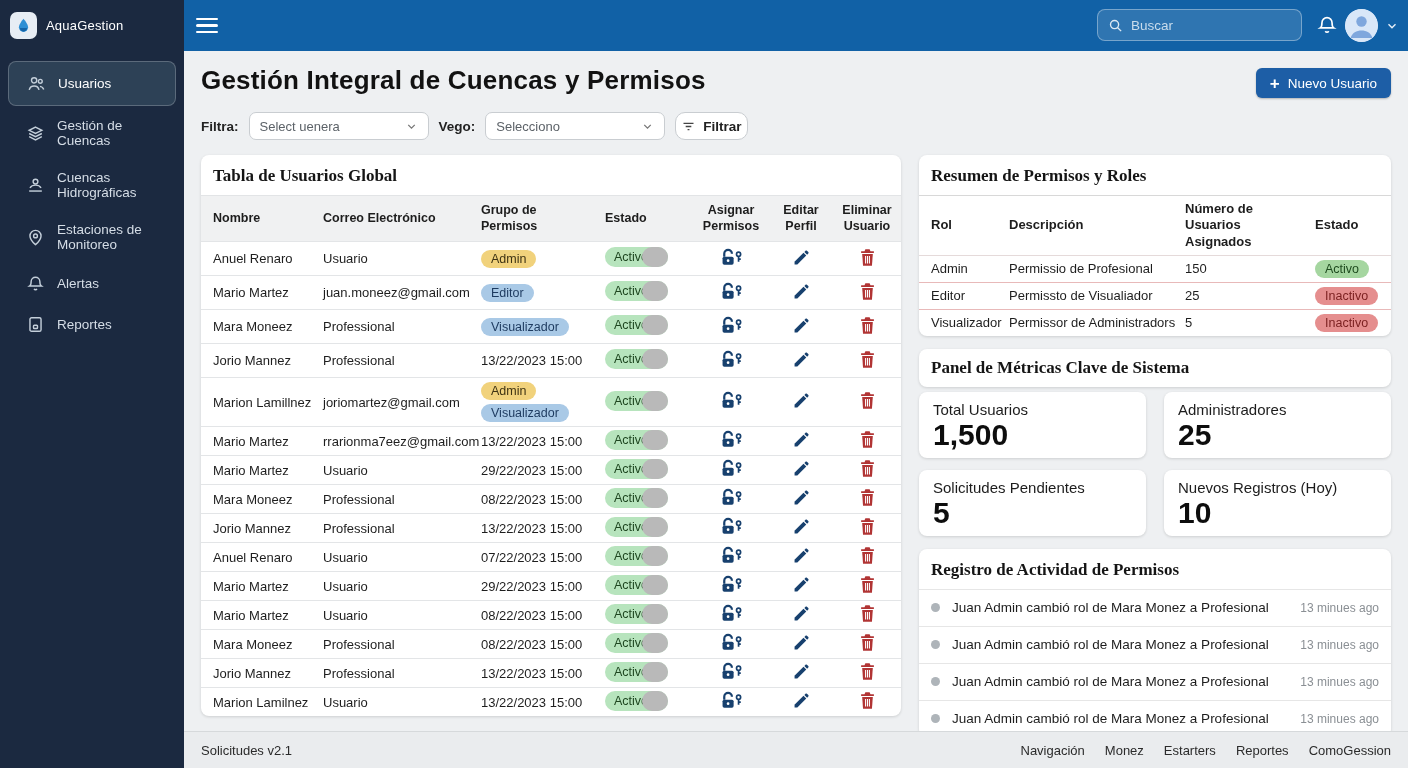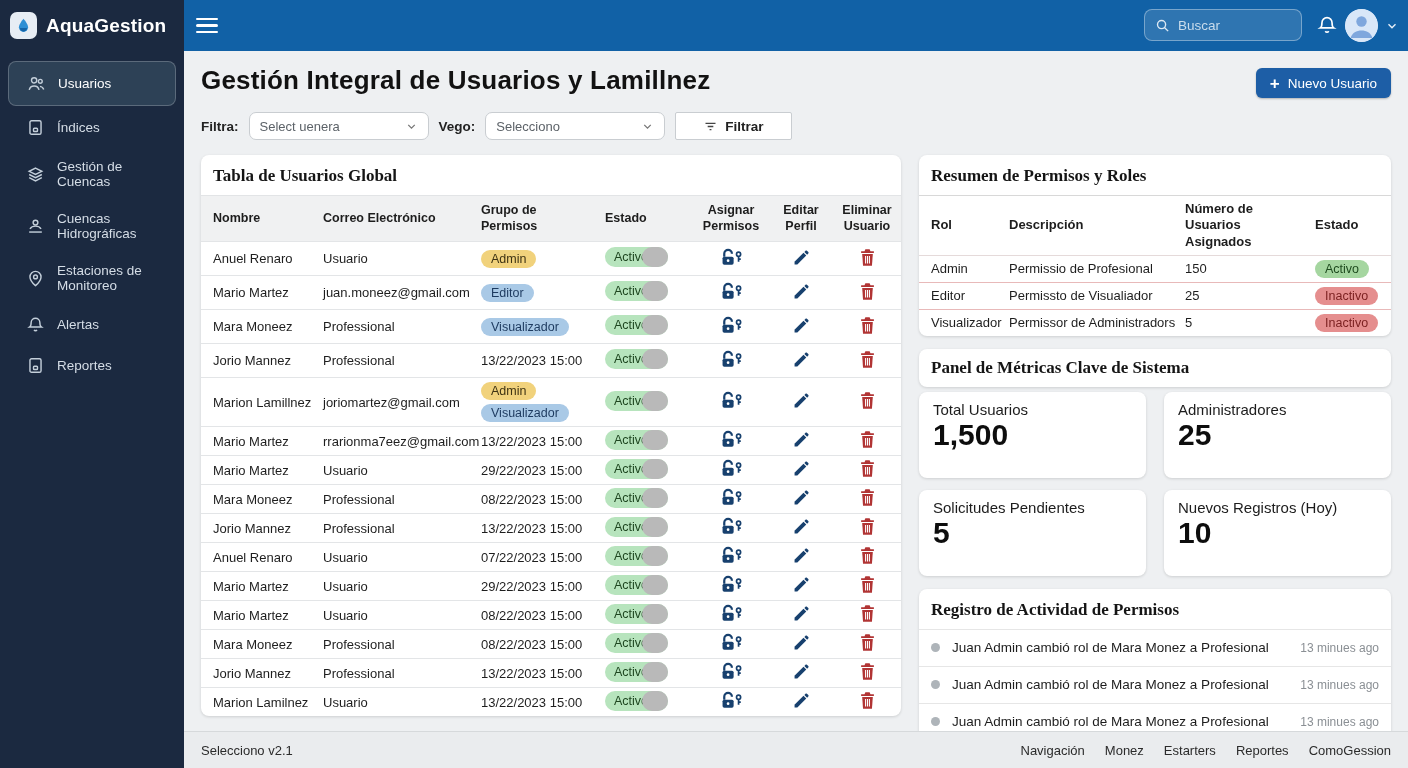--- a/index.html
+++ b/index.html
@@ -12,38 +12,38 @@
     color:#1a1a1a;
   }
   
   .sidebar {
     position:absolute; left:0; top:0; width:184px; height:768px;
     background:var(--sidebar,#1b2940); z-index:5;
   }
   .logo-row { display:flex; align-items:center; gap:9px; padding:10px 0 10px 10px; height:51px; }
   .logo-badge { width:27px; height:27px; border-radius:7px; background:#e7edf4; display:flex; align-items:center; justify-content:center; }
   .logo-badge svg { width:17px; height:17px; }
-  .logo-text { color:#fff; font-size:19px; font-weight:bold; letter-spacing:.2px; }
+  .logo-text { color:#fff; font-size:13px; font-weight:normal; letter-spacing:.2px; }
   .nav { margin-top:10px; }
   .nav-item {
     display:flex; align-items:center; gap:12px; color:#d5dde6; font-size:13.5px;
     padding:10px 10px 10px 18px; margin:2px 8px; border-radius:8px; cursor:pointer;
   }
   .nav-item .nicon { width:19px; height:19px; display:flex; color:#c4cfda; }
   .nav-item .nicon svg { width:19px; height:19px; }
   .nav-item.active { background:#2d4156; border:1px solid rgba(255,255,255,.22); color:#fff; padding-top:12px; padding-bottom:12px; }
   
   .topbar {
     position:absolute; left:184px; top:0; right:0; height:51px;
     background:var(--topbar,#1161a6); display:flex; align-items:center; z-index:4;
   }
   .hamburger { margin-left:12px; width:22px; cursor:pointer; }
   .hamburger span { display:block; height:2.4px; background:#fff; margin:4px 0; border-radius:2px; }
   .search-box {
-    position:absolute; right:106px; top:9px; width:158px; height:32px;
+    position:absolute; right:106px; top:9px; width:205px; height:32px;
     background:rgba(255,255,255,.13); border:1px solid rgba(255,255,255,.35);
     border-radius:8px; display:flex; align-items:center; padding:0 10px; gap:8px;
   }
   .search-box svg { width:15px; height:15px; color:#dde9f4; flex:0 0 auto; }
   .search-box input {
     background:transparent; border:none; outline:none; color:#fff; font-size:13.5px; width:100%;
     font-family:"Liberation Sans", sans-serif;
   }
   .search-box input::placeholder { color:#c9dcec; }
   .top-bell { position:absolute; right:70px; top:14px; width:22px; height:22px; color:#fff; cursor:pointer; }
@@ -64,21 +64,21 @@
   .btn-primary .plus { font-size:17px; font-weight:bold; line-height:1; }
   .filter-row { display:flex; align-items:center; gap:10px; margin-top:14px; }
   .filter-label { font-size:13.5px; font-weight:bold; color:#222; }
   .select {
     width:180px; height:28px; background:#fff; border:1px solid #c9cdd1; border-radius:7px;
     display:flex; align-items:center; justify-content:space-between; padding:0 10px; cursor:pointer;
   }
   .select .sel-val { font-size:13px; color:#5f6periodo5; color:#5c6268; }
   .select svg { width:13px; height:13px; color:#777; }
   .btn-filter {
-    height:28px; background:#fff; border:1px solid #c9cdd1; border-radius:2px; padding:0 27px;
+    height:28px; background:#fff; border:1px solid #c9cdd1; border-radius:10px; padding:0 5px;
     display:flex; align-items:center; gap:7px; font-size:13.5px; font-weight:bold; color:#222;
     cursor:pointer; margin-left:0; font-family:"Liberation Sans", sans-serif;
   }
   .btn-filter svg { width:15px; height:15px; color:#444; }
   .content { display:flex; gap:18px; margin-top:15px; align-items:flex-start; }
   .card { background:#fff; border-radius:8px; box-shadow:0 1px 3px rgba(0,0,0,.14); }
   .card-title { font-size:17px; font-weight:bold; color:#151515; padding:11px 12px 9px 12px;font-family:Liberation Serif, serif; }
   
   .users-card { width:700px; flex:0 0 700px; }
   .trow, .thead {
@@ -111,21 +111,21 @@
   .roles-head .th { font-size:13px; }
   .roles-row { border-top:1px solid #e5dada; min-height:27px; }
   .roles-row.redline { border-top:1px solid #e8b9b9; }
   .roles-row .td { font-size:13px; }
   .status-pill { display:inline-block; font-size:12.5px; padding:2px 10px; border-radius:10px; }
   .status-pill.activo { background:var(--status_active_bg,#a5d6a0); color:#1e4a1e; }
   .status-pill.inactivo { background:var(--status_inactive_bg,#e58e8e); color:#7a1f1f; }
   .metrics-title { margin-top:13px; }
   .metrics-title .card-title { padding:9px 12px; }
   .metrics-grid { display:grid; grid-template-columns:1fr 1fr; gap:12px 18px; margin-top:5px; }
-  .metric-card { padding:9px 14px 10px 14px; height:86px; }
+  .metric-card { padding:9px 14px 10px 14px; height:66px; }
   .metric-label { font-size:15px; color:#1c1c1c; }
   .metric-value { font-size:30px; font-weight:bold; color:#0d0d0d; line-height:1.15; }
   .activity-card { margin-top:13px; position:relative; }
   .activity-row { display:flex; align-items:center; border-top:1px solid #e6e6e6; min-height:37px; padding:0 12px; gap:12px; }
   .activity-dot { width:9px; height:9px; border-radius:50%; background:#aeb4b9; flex:0 0 auto; }
   .activity-text { font-size:13.5px; color:#1d1d1d; flex:1; }
   .activity-time { font-size:12px; color:#8a8f94; white-space:nowrap; }
   
   .footer {
     position:absolute; left:184px; right:0; bottom:0; height:37px; background:#eaecee;
@@ -153,29 +153,20 @@
       <div class="nav-item active">
         <span class="nicon">
           <svg viewBox="0 0 24 24" fill="none" stroke="currentColor" stroke-width="1.8">
             <circle cx="9" cy="8" r="3.3"></circle>
             <path d="M2.8 20c.8-3.3 3.3-4.9 6.2-4.9s5.4 1.6 6.2 4.9"></path>
             <circle cx="16.8" cy="9.2" r="2.4"></circle>
             <path d="M16.4 15.6c2.3.3 4 1.6 4.7 4"></path>
           </svg>
         </span>
         <span>Usuarios</span>
-      </div>
-      <div class="nav-item">
-        <span class="nicon">
-          <svg viewBox="0 0 24 24" fill="none" stroke="currentColor" stroke-width="1.8">
-            <rect x="5" y="3.5" width="14" height="17" rx="2"></rect>
-            <rect x="9.5" y="13" width="5" height="4" rx="1"></rect>
-          </svg>
-        </span>
-        <span>Índices</span>
       </div>
       <div class="nav-item">
         <span class="nicon">
           <svg viewBox="0 0 24 24" fill="none" stroke="currentColor" stroke-width="1.8">
             <path d="M12 4l8 4-8 4-8-4 8-4z"></path>
             <path d="M4 12l8 4 8-4"></path>
             <path d="M4 16l8 4 8-4"></path>
           </svg>
         </span>
         <span>Gestión de Cuencas</span>
@@ -248,21 +239,21 @@
   </div>
   <div class="top-chevron">
     <svg viewBox="0 0 24 24" fill="none" stroke="currentColor" stroke-width="2.4">
         <path d="M6 9l6 6 6-6"></path>
       </svg>
   </div>
 </div>
 
 <div class="main">
   <div class="title-row">
-    <div class="page-title">Gestión Integral de Usuarios y Lamillnez</div>
+    <div class="page-title">Gestión Integral de Cuencas y Permisos</div>
     <button class="btn-primary">
       <span class="plus">+</span>
       <span>Nuevo Usuario</span>
     </button>
   </div>
 
   <div class="filter-row">
     <span class="filter-label">Filtra:</span>
     <div class="select">
       <span class="sel-val">Select uenera</span>
@@ -809,21 +800,21 @@
               <span class="activity-time">13 minues ago</span>
             </div>
           </div>
 
       </div>
     </div>
   </div>
 </div>
 
 <div class="footer">
-  <span class="footer-version">Selecciono v2.1</span>
+  <span class="footer-version">Solicitudes v2.1</span>
   <div class="footer-links" id="footer-links">
       <span>Navigación</span>
       <span>Monez</span>
       <span>Estarters</span>
       <span>Reportes</span>
       <span>ComoGession</span>
     </div>
 </div>
 
 </body></html>

